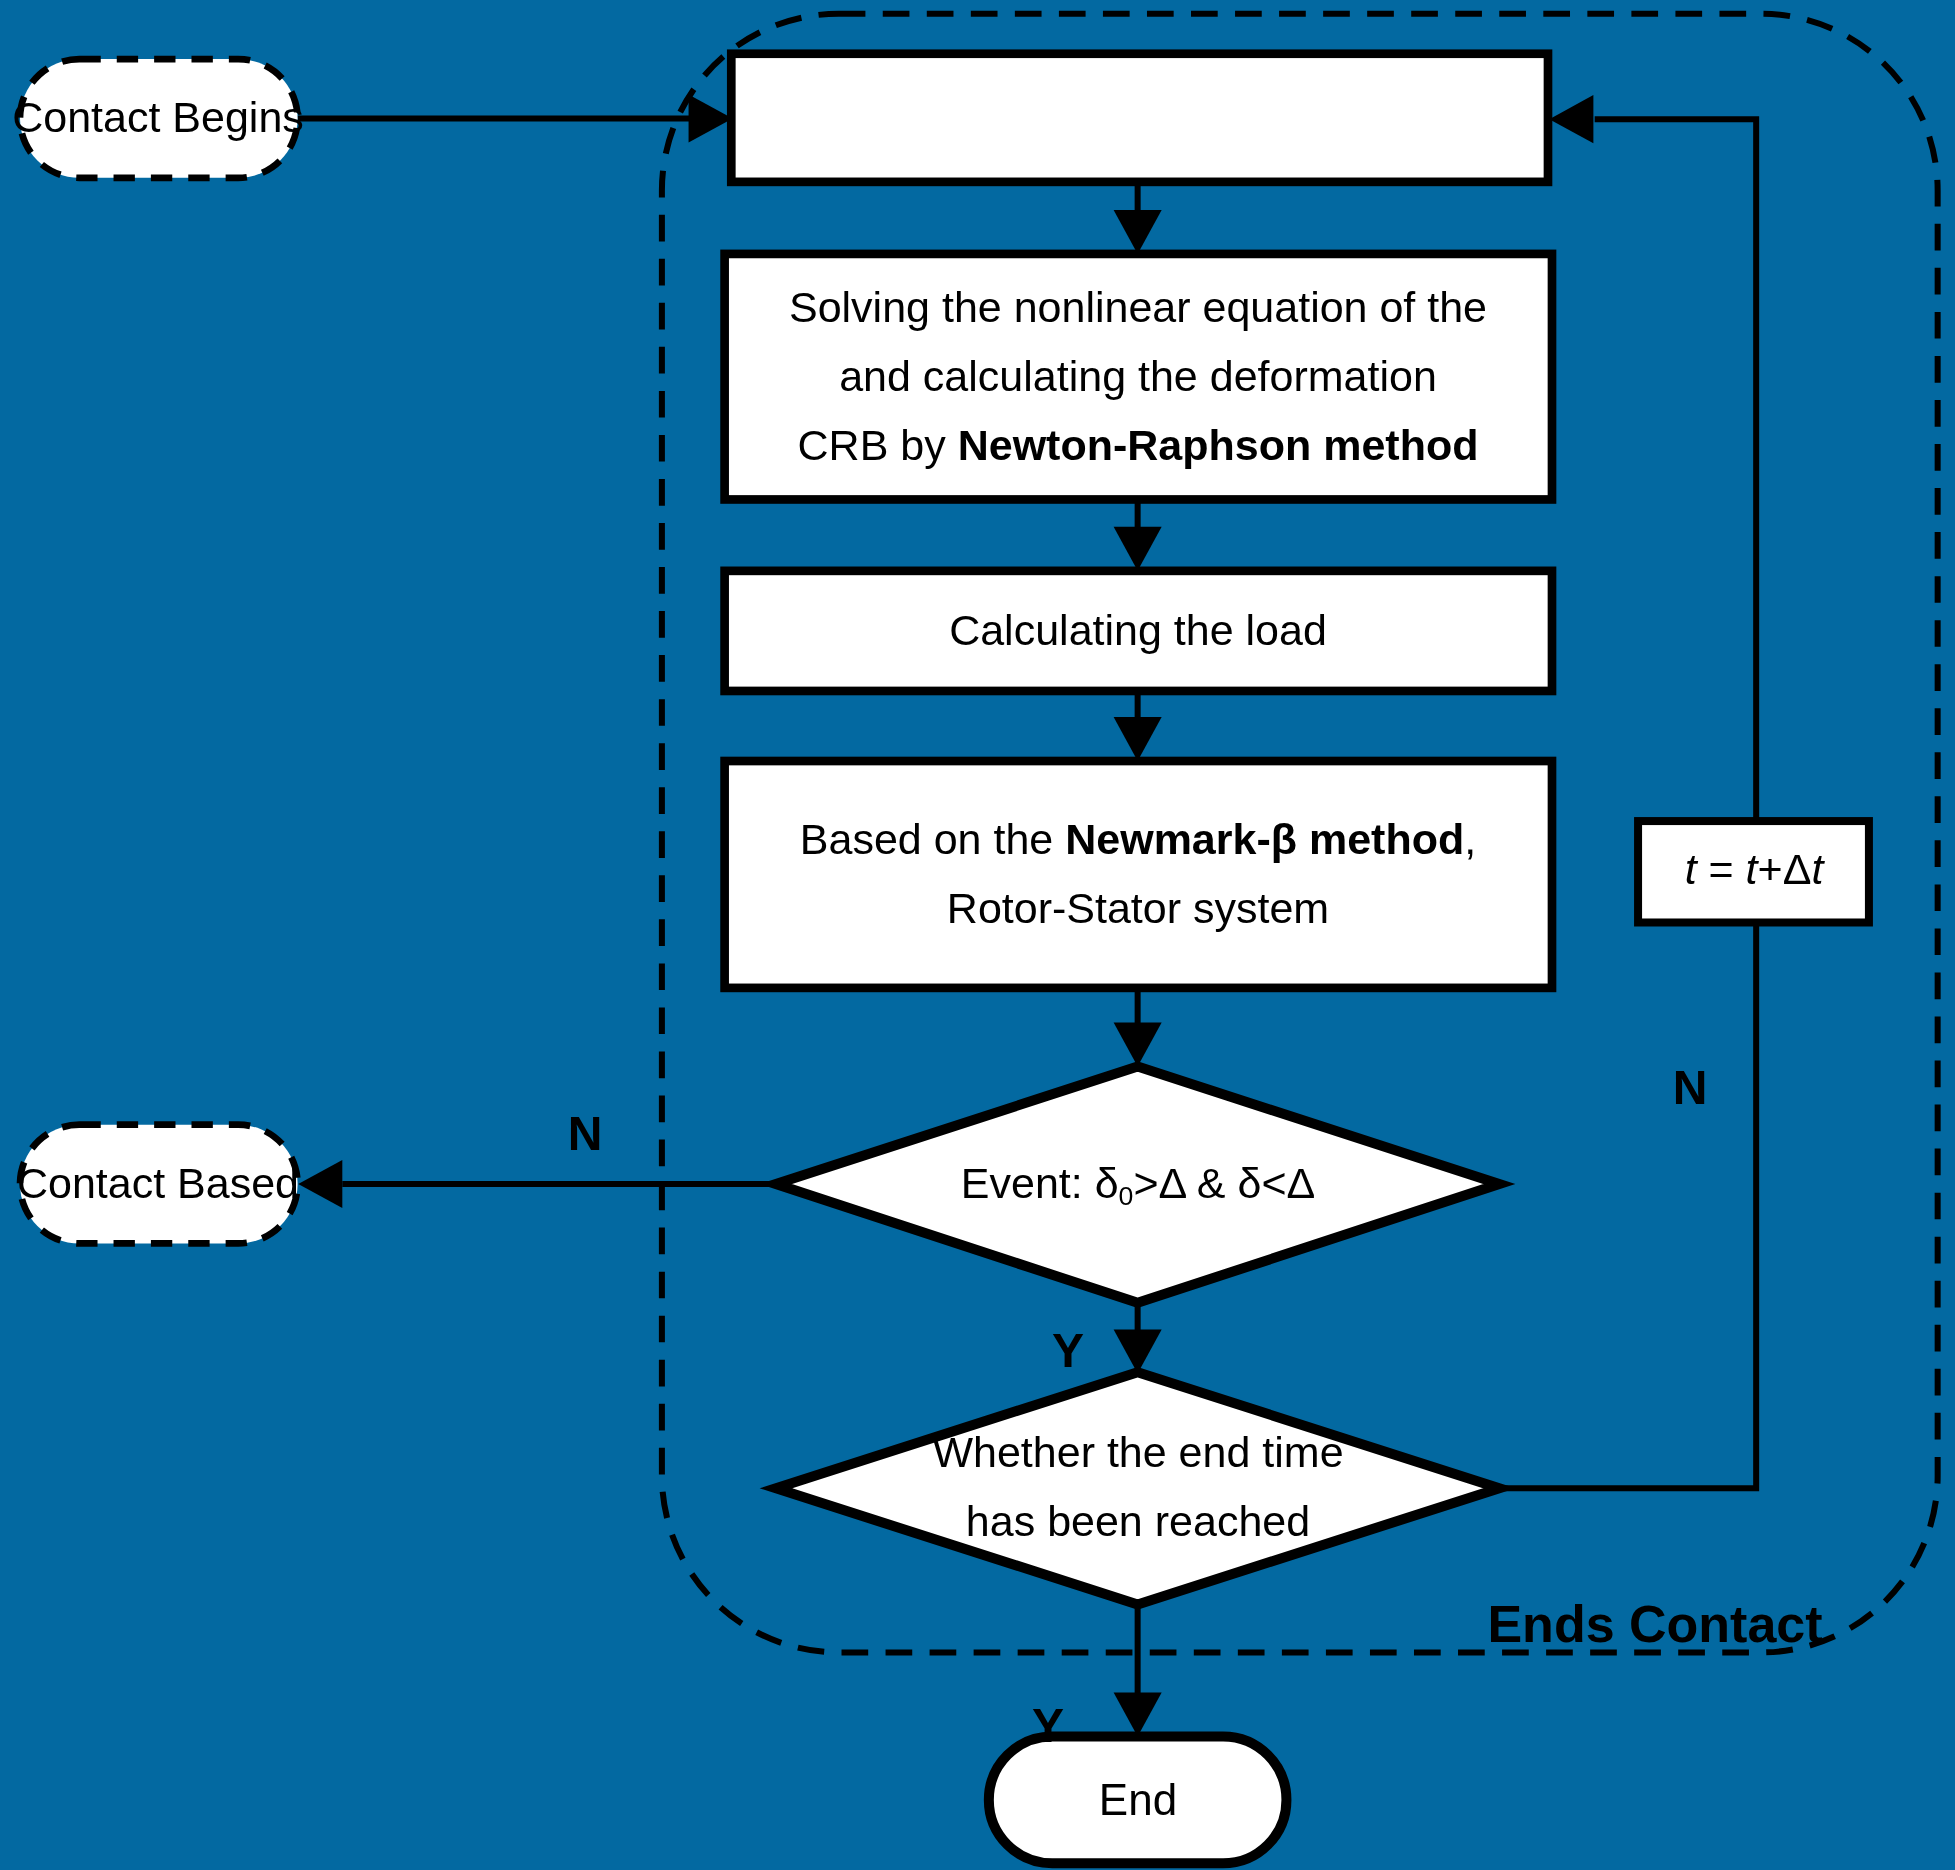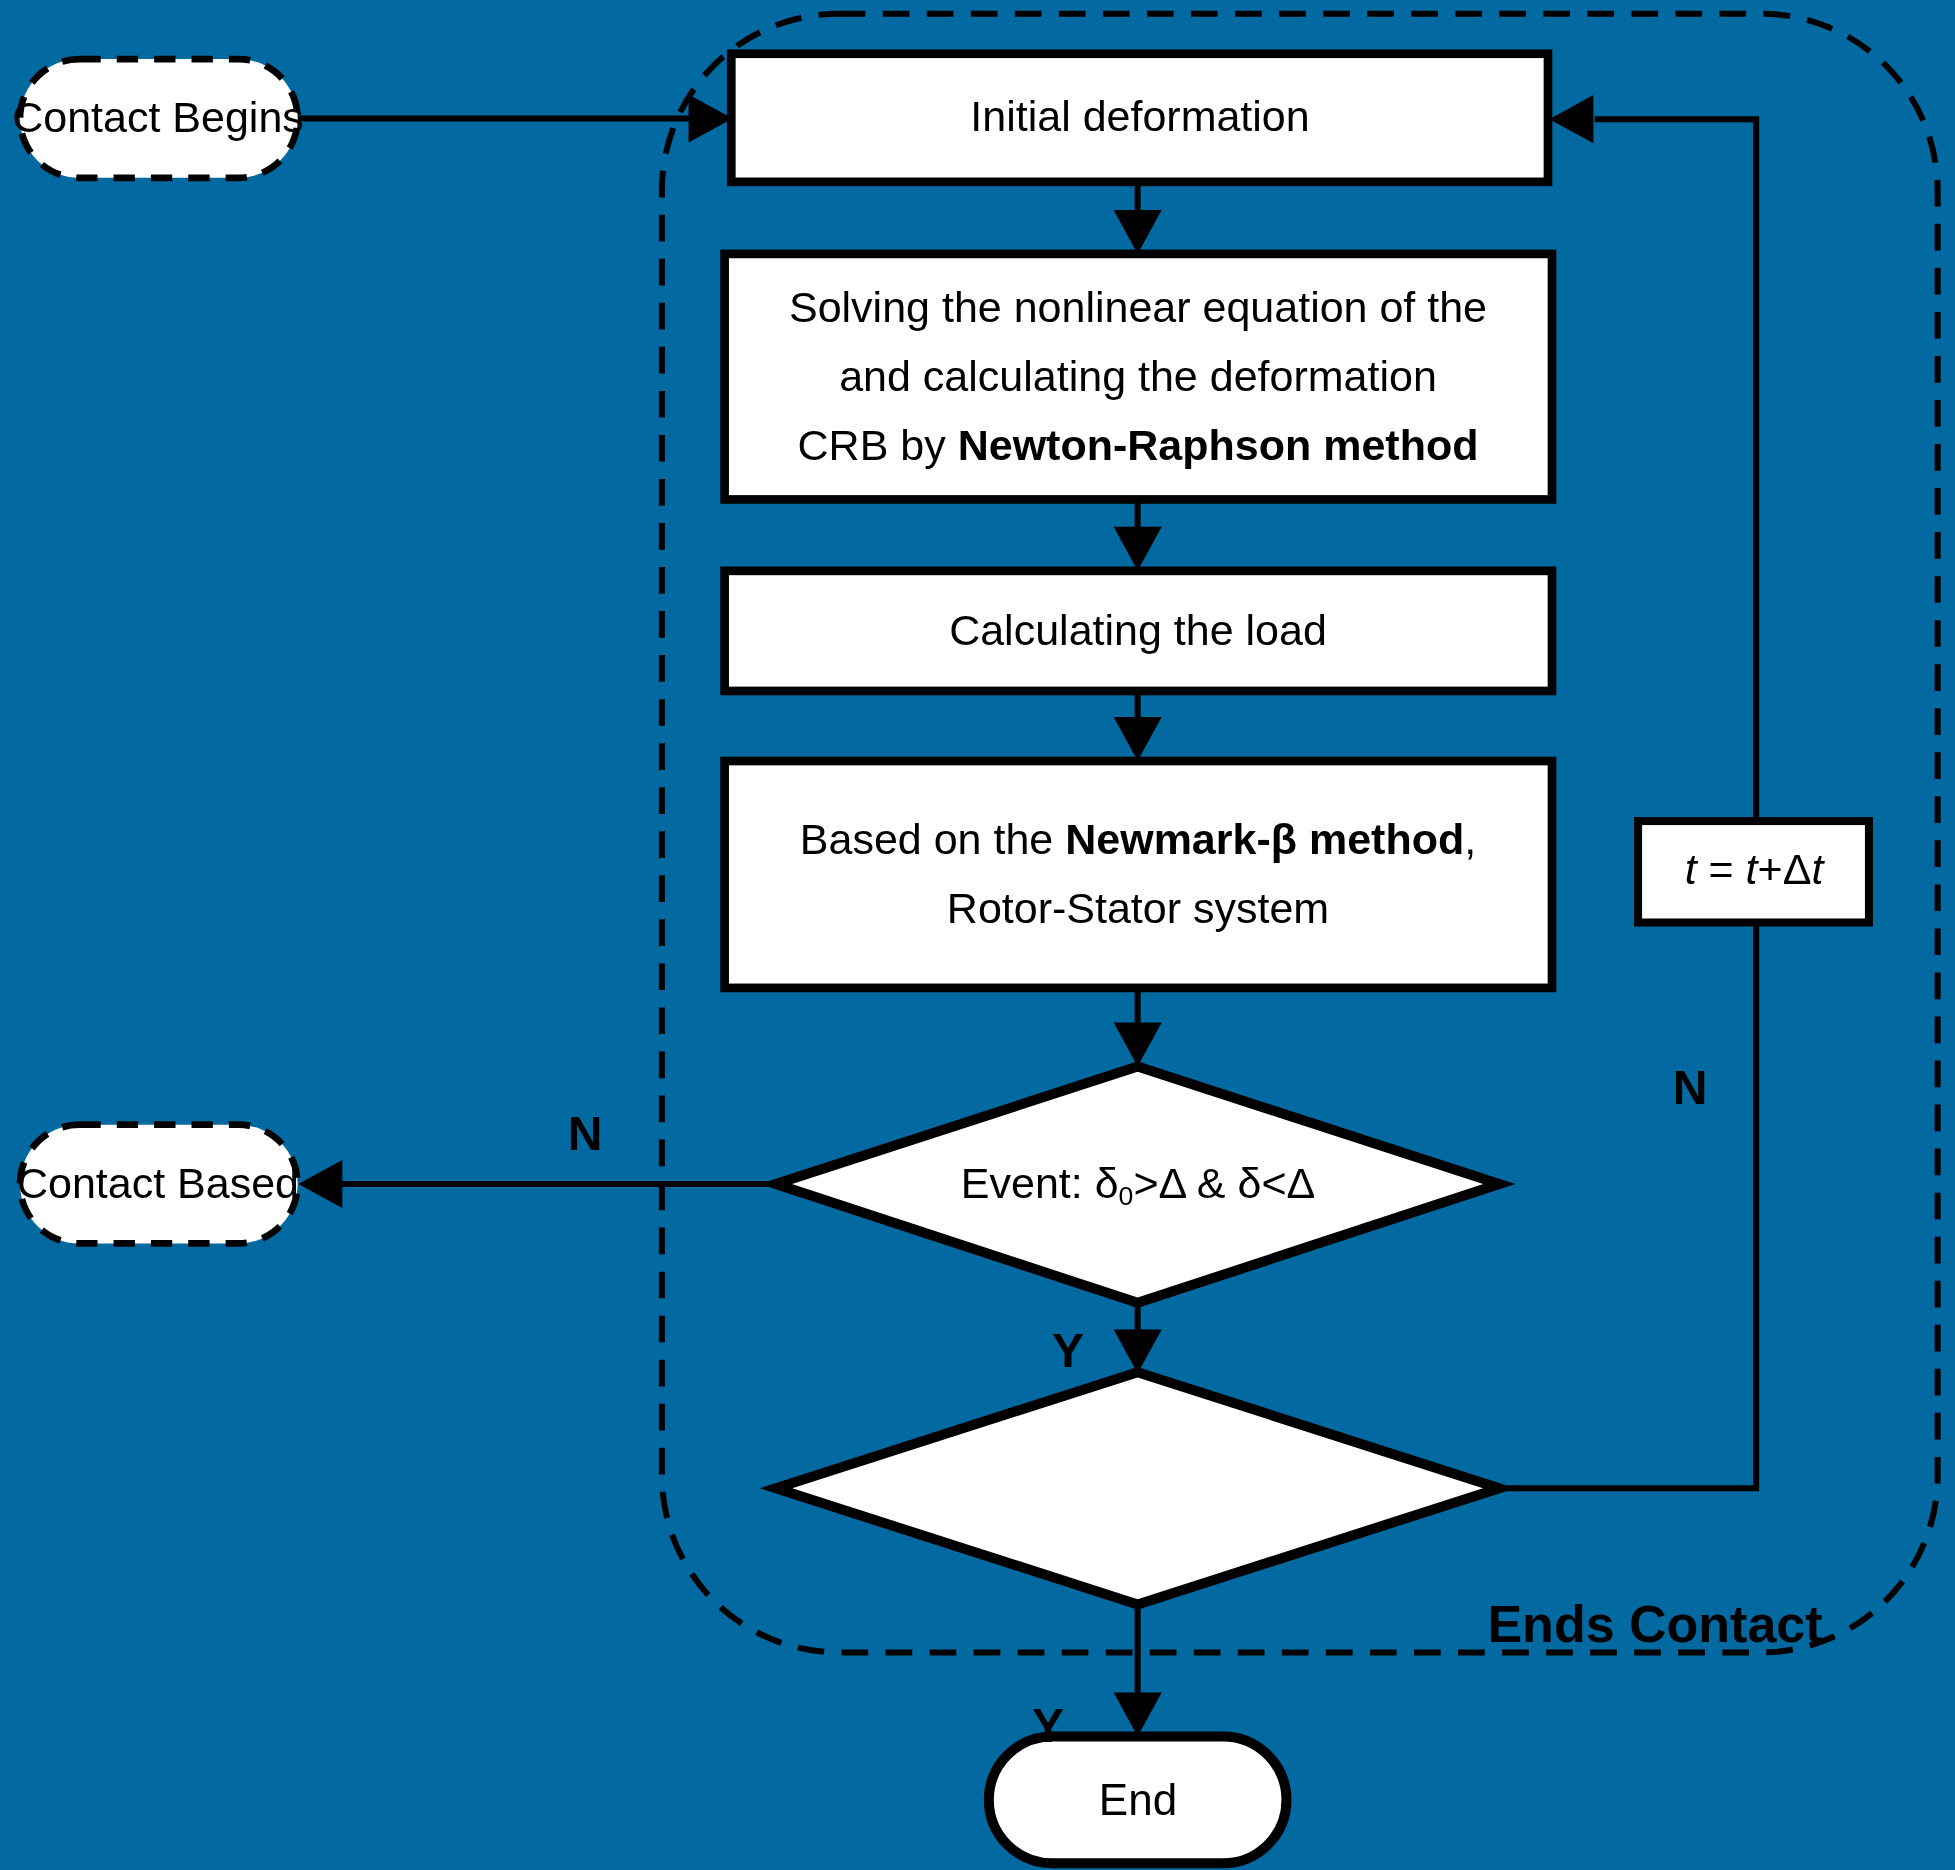--- a/index.html
+++ b/index.html
@@ -70,39 +70,42 @@
     <rect x="1086" y="855" width="1240" height="180" fill="#fff" stroke="#000" stroke-width="13"></rect>
     <rect x="1086" y="1140" width="1240" height="340" fill="#fff" stroke="#000" stroke-width="13"></rect>
     <polygon points="1705,1598 2247,1774 1705,1952 1163,1774" fill="#fff" stroke="#000" stroke-width="15"></polygon>
     <polygon points="1705,2056 2247,2230 1705,2404 1163,2230" fill="#fff" stroke="#000" stroke-width="15"></polygon>
     <rect x="2455" y="1230" width="346" height="152" fill="#fff" stroke="#000" stroke-width="12"></rect>
     <rect x="1482" y="2602" width="446" height="190" rx="95" ry="95" fill="#fff" stroke="#000" stroke-width="15"></rect>
   </svg>
 
   <div class="txt" style="left:158px;top:118px;">Contact Begins</div>
 
-  <div class="txt" style="left:1140px;top:117px;">Initial deformation</div>
 
   <div class="txt block" style="left:1138px;top:376px;">
     <div class="tline"><span>Solving the nonlinear equation of the</span></div>
     <div class="tline"><span>and calculating the deformation</span></div>
     <div class="tline"><span>CRB by </span><span class="b">Newton-Raphson method</span></div>
   </div>
 
   <div class="txt" style="left:1138px;top:631px;">Calculating the load</div>
 
   <div class="txt block" style="left:1138px;top:874px;">
     <div class="tline"><span>Based on the </span><span class="b">Newmark-β method</span><span>,</span></div>
     <div class="tline"><span>Rotor-Stator system</span></div>
   </div>
 
   <div class="txt" style="left:1138px;top:1184px;"><span>Event: δ</span><sub class="sub">0</sub><span>&gt;Δ &amp; δ&lt;Δ</span></div>
 
   <div class="txt" style="left:158px;top:1184px;">Contact Based</div>
 
+  <div class="txt block" style="left:1138px;top:1487px;">
+    <div class="tline">Whether the end time</div>
+    <div class="tline">has been reached</div>
+  </div>
 
   <div class="txt" style="left:1754px;top:870px;"><span class="i">t</span><span> = </span><span class="i">t</span><span>+</span><span>Δ</span><span class="i">t</span></div>
 
   <div class="txt" style="left:1138px;top:1800px;font-size:44px;">End</div>
 
   <div class="edge-label" style="left:585px;top:1134px;">N</div>
   <div class="edge-label" style="left:1690px;top:1088px;">N</div>
   <div class="edge-label" style="left:1068px;top:1351px;">Y</div>
   <div class="edge-label" style="left:1048px;top:1726px;">Y</div>
 

